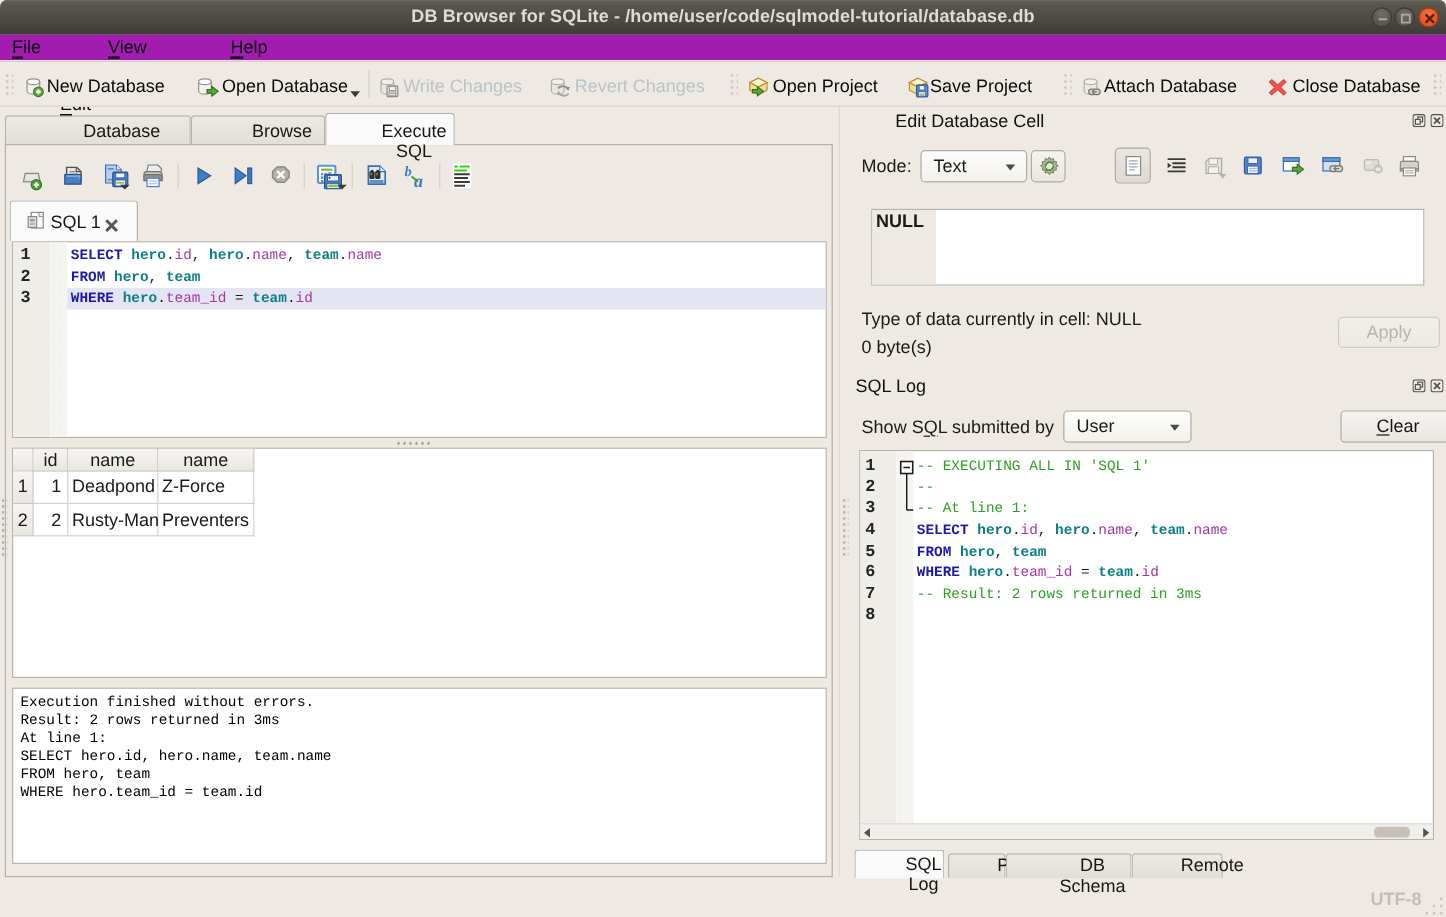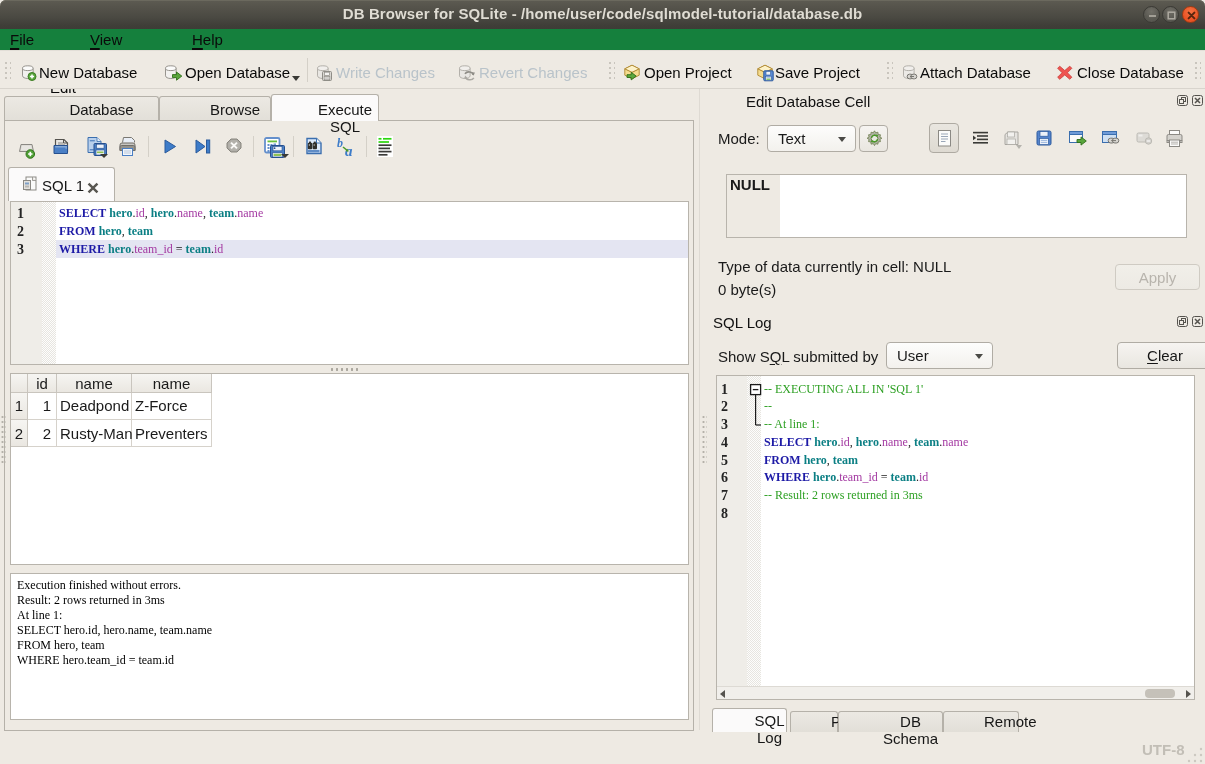--- a/index.html
+++ b/index.html
@@ -14,21 +14,21 @@
   box-shadow:inset 0 1px 0 #6b695e; }
 #titletext { position:absolute; left:0; right:0; top:5px; text-align:center;
   font-size:15px; font-weight:bold; color:#dfdcd3; letter-spacing:0.1px; }
 .winbtn { position:absolute; top:6px; width:17px; height:17px; border-radius:50%;
   background:radial-gradient(circle at 50% 30%, #716f67, #5b5a53 55%, #53524b);
   border:1px solid #3a3934; }
 .winbtn svg { position:absolute; left:2px; top:2px; }
 #btnclose { background:radial-gradient(circle at 50% 30%, #f47242, #ea5527 60%, #e54e20); border:1px solid #a03a12; }
 
 
-#menubar { position:absolute; left:0; top:29px; width:1205px; height:22px; background:#15803d; border-bottom:1px solid #e2ded7; }
+#menubar { position:absolute; left:0; top:29px; width:1205px; height:22px; background:#a21caf; border-bottom:1px solid #e2ded7; }
 #menubar span { position:absolute; top:2px; font-size:15px; color:#0a0a0a; }
 #menubar u { text-decoration-thickness:2px; text-underline-offset:3px; }
 
 
 #toolbar { position:absolute; left:0; top:52px; width:1205px; height:37px; background:#eeeae3;
   border-bottom:1px solid #d8d4cd; }
 .tbitem { position:absolute; top:0; height:36px; font-size:15px; color:#0a0a0a; }
 .tbitem .lbl { position:absolute; top:12px; white-space:nowrap; }
 .tbitem.dis .lbl { color:#b9c3ca; }
 .tbitem .icon { position:absolute; left:0; top:12px; width:17px; height:17px; }
@@ -41,21 +41,21 @@
 .tab { position:absolute; font-size:15px; color:#161616; text-align:center;
   background:linear-gradient(#ece9e3, #e2dfd8); border:1px solid #b5b1a9; border-bottom:none;
   border-radius:3px 3px 0 0;padding-left:40px; }
 .tab.active { background:#fbfafa; }
 
 
 .frame { position:absolute; border:1px solid #b8b4ac; background:#fff; }
 .pageframe { position:absolute; border:1px solid #b5b1a9; background:#eeeae3; }
 
 
-.mono { font-family:Liberation Serif, serif; font-size:12px; }
+.mono { font-family:Liberation Mono, monospace; font-size:12px; }
 .kw { color:#1d1aa6; font-weight:bold; }
 .tbl { color:#0b7f84; font-weight:bold; }
 .fld { color:#a338a1; }
 .cmt { color:#2da023; }
 .lnum { font-weight:bold; color:#242424; font-size:14px; letter-spacing:-0.5px; }
 
 
 .dockbtn { position:absolute; width:11px; height:11px; }
 .hc { height:19px; line-height:19px; font-size:15px; text-align:center; background:linear-gradient(#f6f5f2,#eae7e1); border-right:1px solid #c9c5be; border-bottom:1px solid #c9c5be; }
 .rhc { width:17px; font-size:15px; text-align:center; background:linear-gradient(#f6f5f2,#eae7e1); border-right:1px solid #c9c5be; border-bottom:1px solid #c9c5be; }

